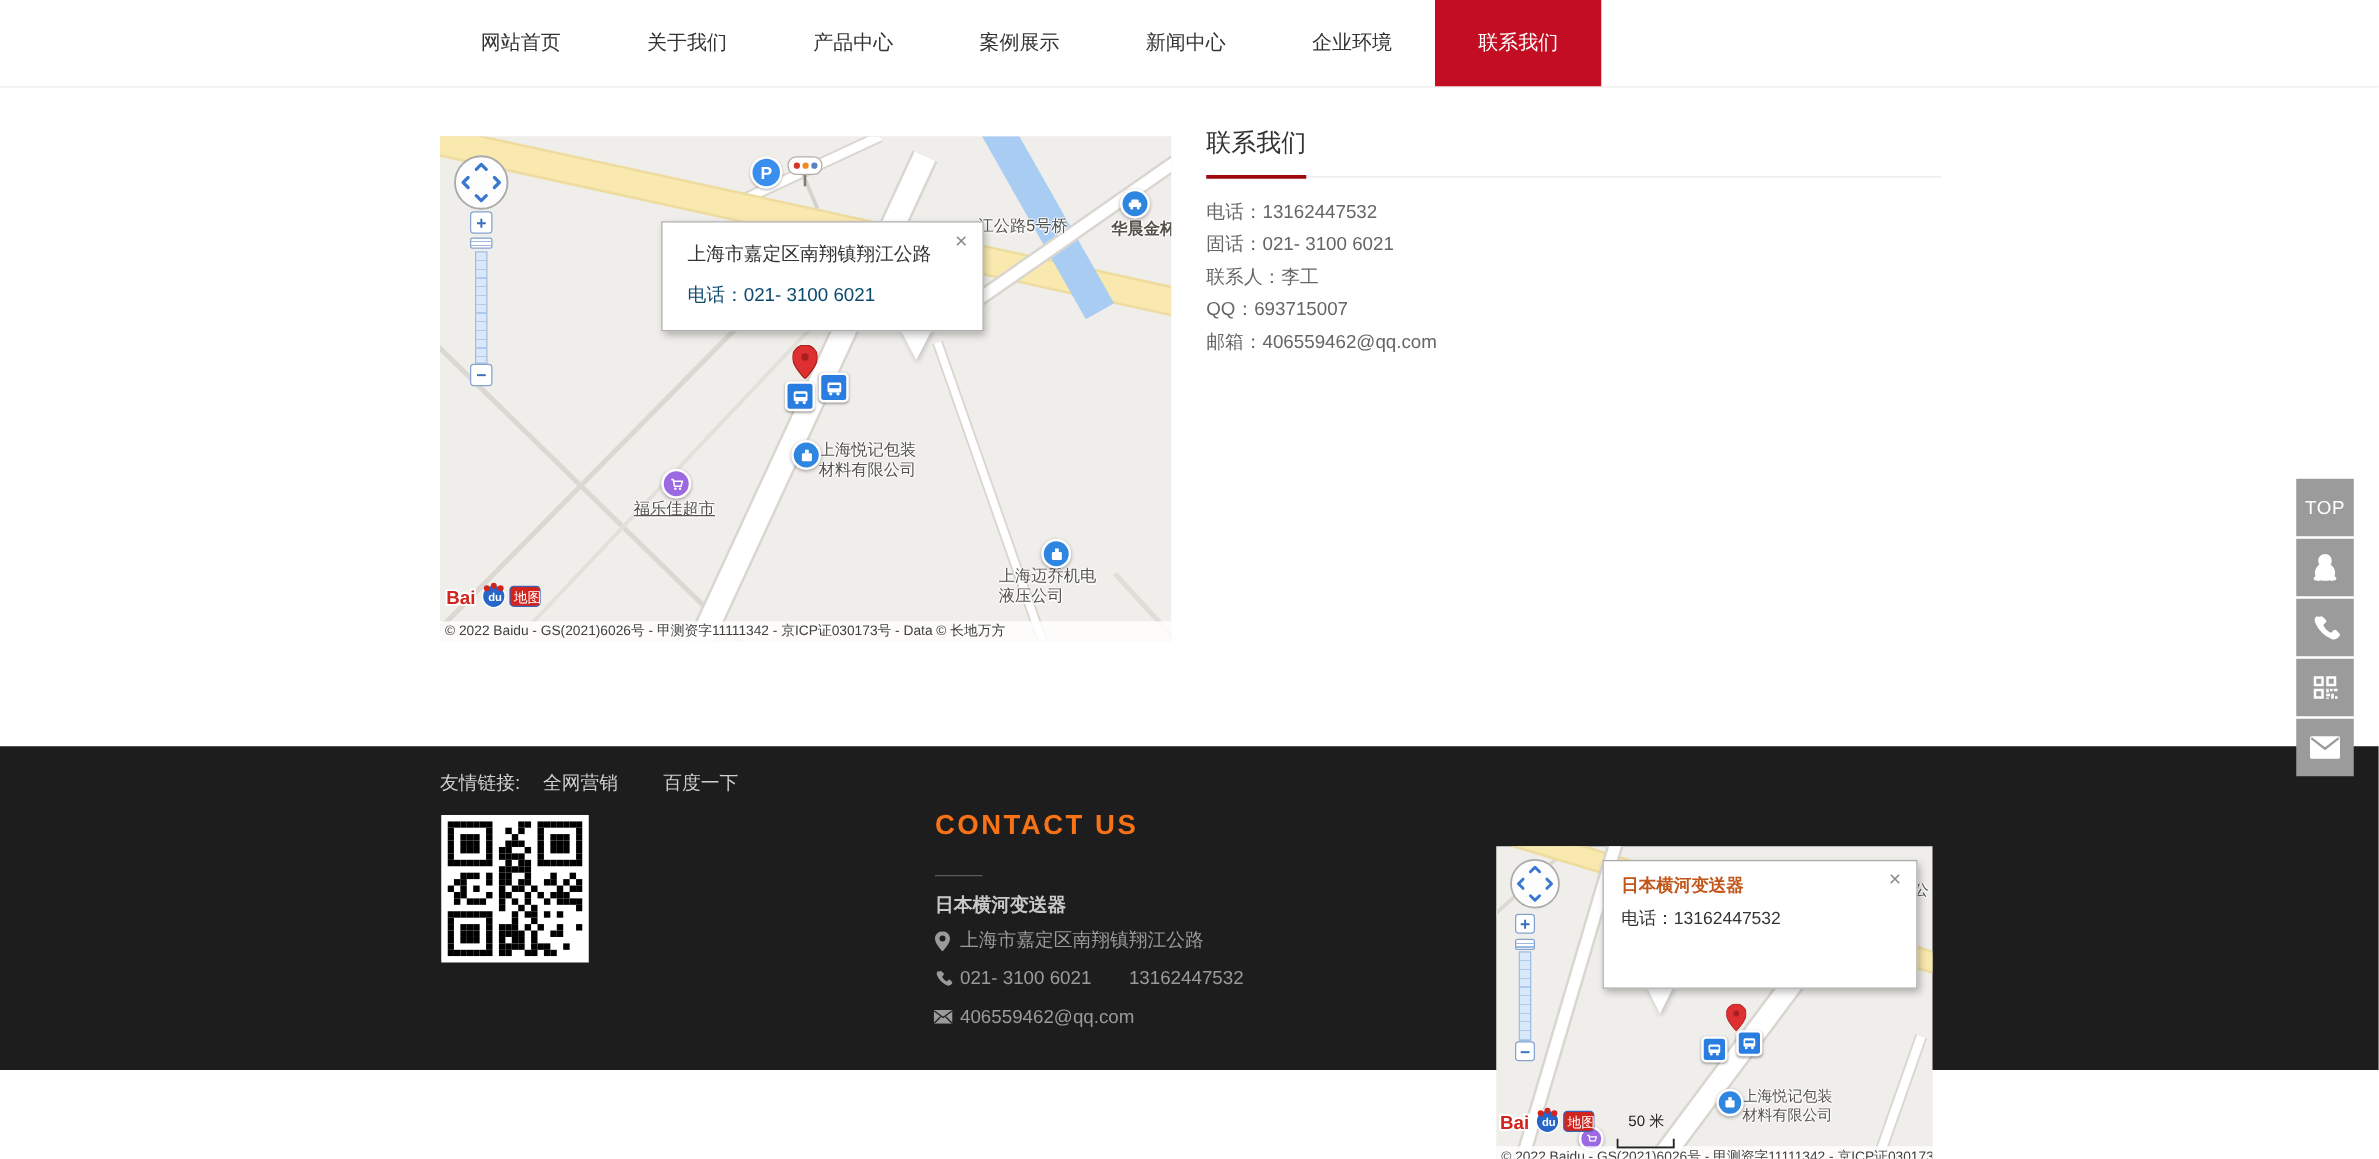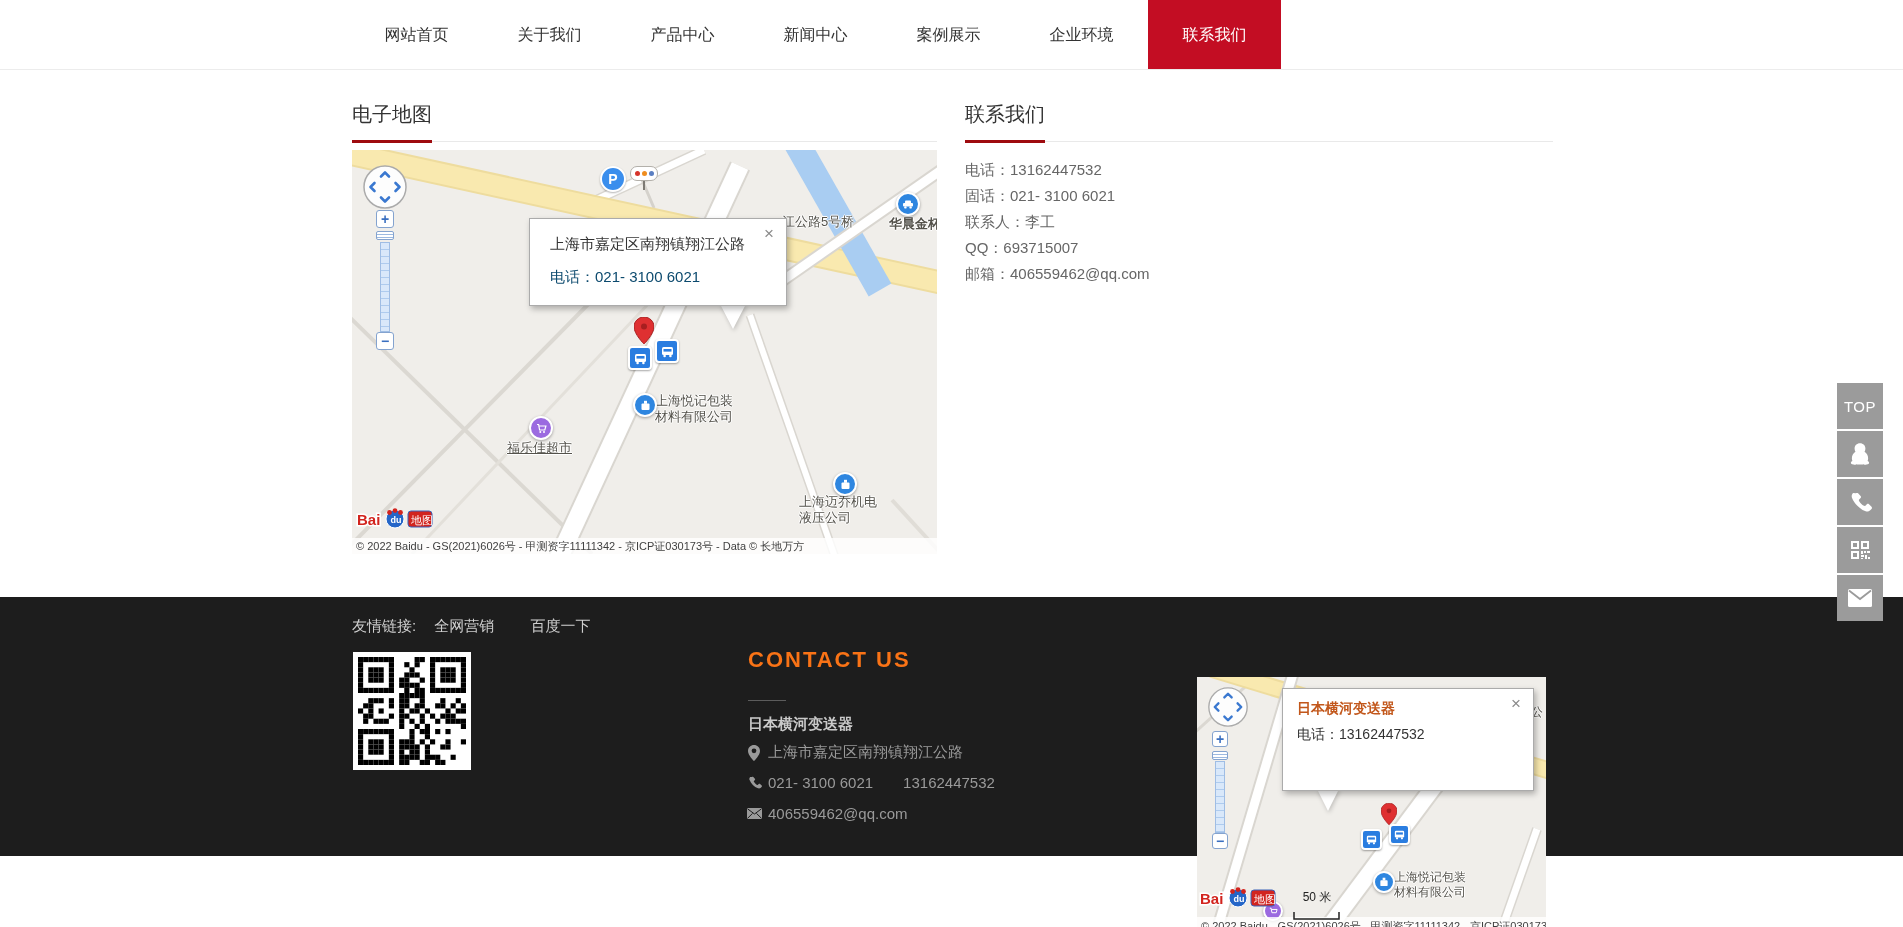--- a/index.html
+++ b/index.html
@@ -80,29 +80,28 @@
     align-items:center;justify-content:center;cursor:pointer;font-size:15px;letter-spacing:.5px;}
 </style>
 </head>
 <body>
 
 <div class="header">
   <div class="nav">
     <div class="nav-item">网站首页</div>
     <div class="nav-item">关于我们</div>
     <div class="nav-item">产品中心</div>
+    <div class="nav-item">案例展示</div>
     <div class="nav-item">新闻中心</div>
-    <div class="nav-item">案例展示</div>
     <div class="nav-item">企业环境</div>
     <div class="nav-item active">联系我们</div>
   </div>
 </div>
 
 <div class="col-left">
-  <h2 class="sec-title">电子地图</h2>
 
   <div class="map map-main">
 
     <svg class="map-art" width="585" height="404" viewBox="0 0 585 404">
       <line x1="-20" y1="150" x2="240" y2="404" stroke="#dbd8d2" stroke-width="4"></line>
       <line x1="-10" y1="404" x2="265" y2="125" stroke="#dbd8d2" stroke-width="4"></line>
       <line x1="60" y1="404" x2="300" y2="150" stroke="#e3e0da" stroke-width="3"></line>
       <line x1="240" y1="52" x2="352" y2="0" stroke="#d9d6d0" stroke-width="10"></line>
       <line x1="240" y1="52" x2="352" y2="0" stroke="#ffffff" stroke-width="7"></line>
       <line x1="285" y1="18" x2="302" y2="58" stroke="#d5d2cc" stroke-width="3"></line>

